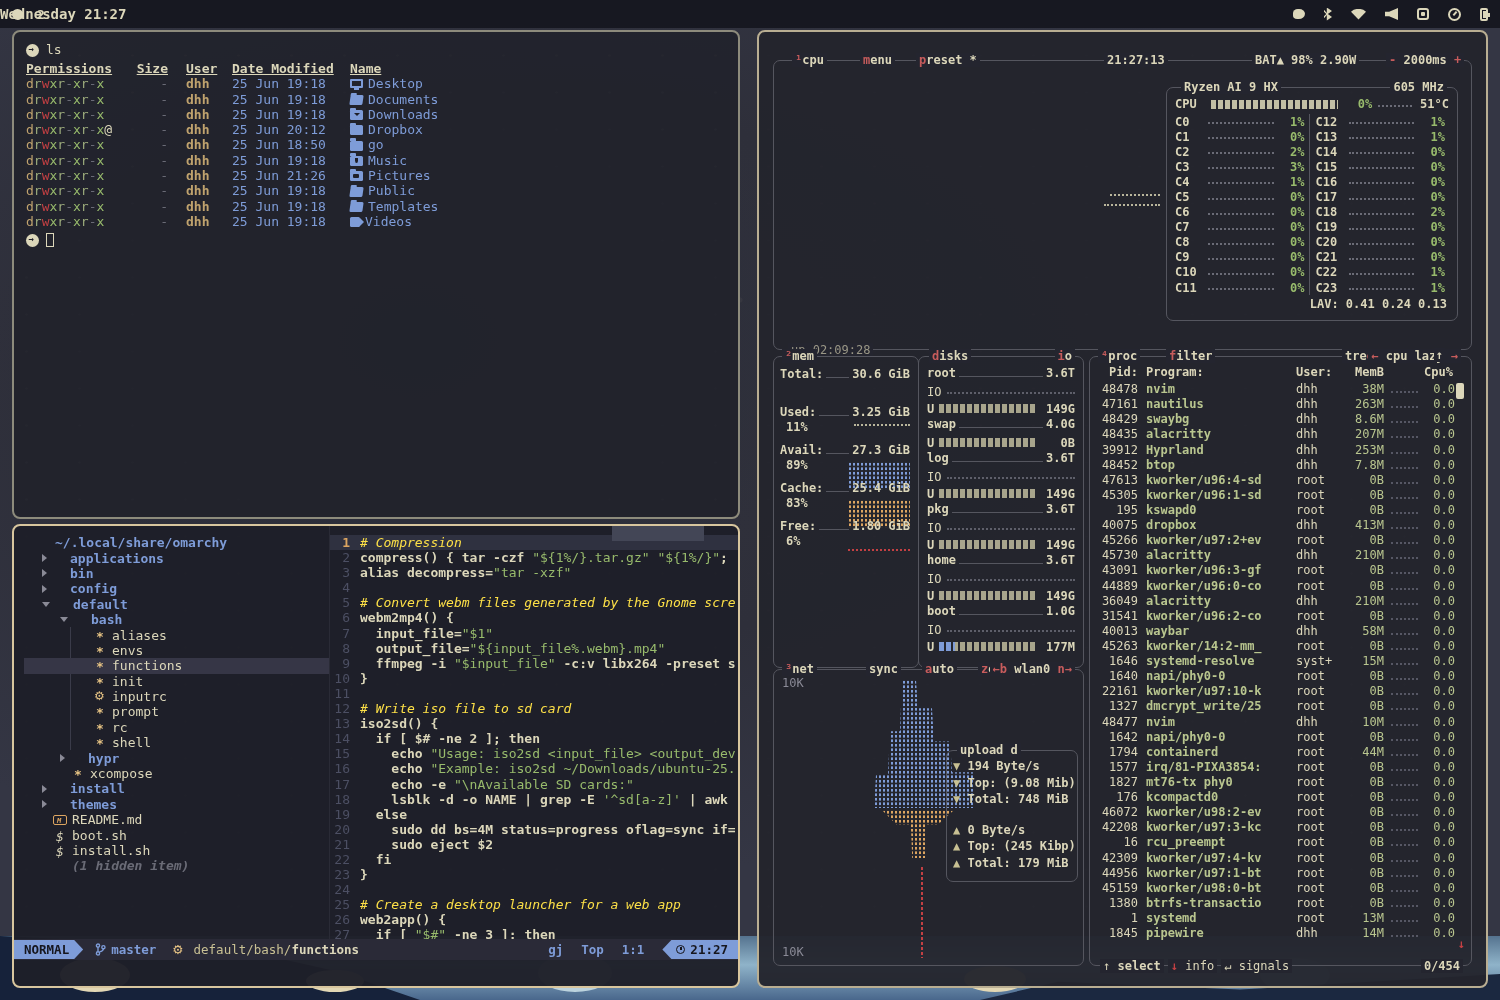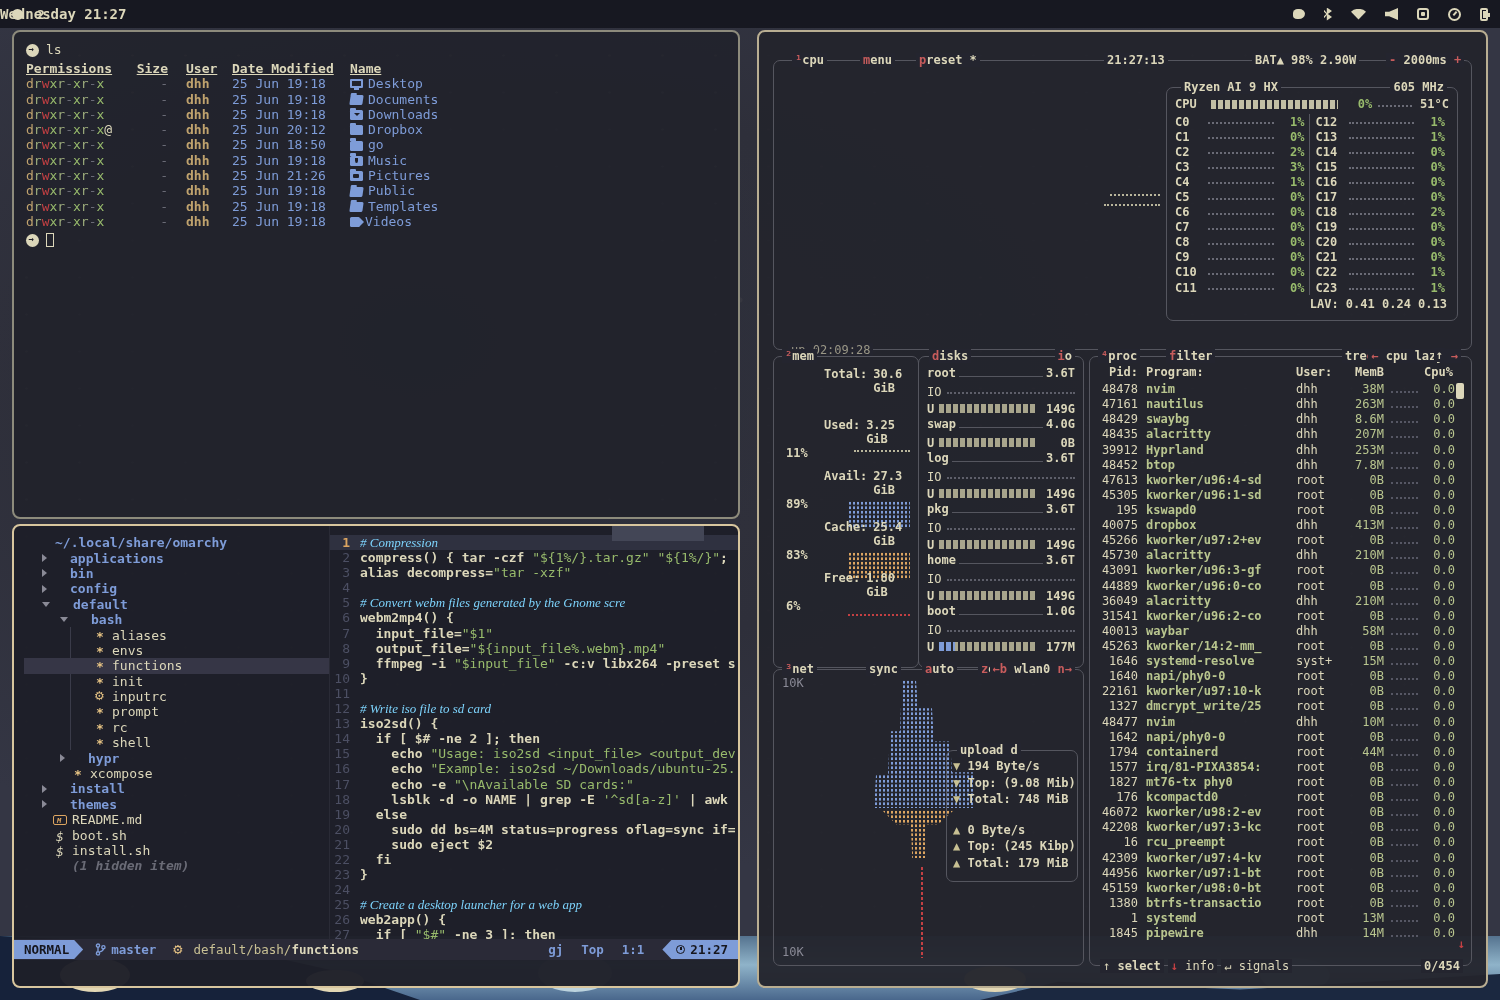--- a/index.html
+++ b/index.html
@@ -113,21 +113,21 @@
   .tic-md::before{content:"M";position:absolute;left:3px;top:0.5px;font-size:7px;font-weight:bold;color:var(--orange);}
   .tic-dollar::before{content:"$";color:var(--cream);position:absolute;left:3px;top:-1px;}
   .tree-row .tic-folder,.tree-row .tic-folder-open{width:13px;height:10px;}
 
   .code{flex:1;padding-top:9px;position:relative;overflow:hidden;}
   .code-line{display:flex;height:15.1px;line-height:15.1px;position:relative;}
   .code-line .ln{width:30px;text-align:right;color:#4c4f63;flex:none;padding-right:10px;}
   .code-line.current{background:var(--linehl);}
   .code-line.current .ln{color:var(--orange);font-weight:bold;}
   .code-line .txt{white-space:pre;}
-  .c-com{color:#7dd3fc;font-style:italic;font-family:Liberation Serif, serif;}
+  .c-com{color:#fde047;font-style:italic;}
   .c-str{color:var(--green);}
   .c-code{color:var(--cream);font-weight:bold;}
   .hl-thumb{position:absolute;right:34px;top:0;width:92px;height:15.1px;background:#434656;}
 
   .statusline{height:21px;background:#2a2a37;display:flex;align-items:center;font-size:12.5px;margin-bottom:26px;}
   .mode-badge{background:var(--blue);color:#16161D;font-weight:bold;padding:2px 14px 2px 10px;
     clip-path:polygon(0 0,calc(100% - 9px) 0,100% 50%,calc(100% - 9px) 100%,0 100%);}
   .branch{display:flex;align-items:center;gap:5px;color:var(--blue);margin-left:12px;font-weight:bold;}
   .sl-gear{color:var(--carp);font-family:"DejaVu Sans",sans-serif;margin-left:16px;}
   .sl-path{margin-left:10px;color:var(--cream-dim);}
@@ -164,21 +164,21 @@
   .core .cn{width:28px;font-weight:bold;}
   .core .cm{flex:1;border-bottom:2px dotted #6a6b76;height:5px;}
   .core .cp{width:26px;text-align:right;color:var(--green);font-weight:bold;}
   .lav{text-align:right;font-weight:bold;margin-top:2px;padding-right:2px;}
 
   .p-mem{left:14px;top:324px;width:146px;height:312px;}
   .t-mem{left:8px;}
   .memwrap{padding:10px 8px 0 6px;}
   .memstat{margin-bottom:9px;position:relative;}
   .memstat .r1{display:flex;align-items:baseline;}
-  .memstat .r1 .lab{font-weight:bold;margin-left:44px;}
+  .memstat .r1 .lab{font-weight:bold;}
   .memstat .r1 .fill{flex:1;border-bottom:1px solid #55565f;margin:0 3px 4px 3px;}
   .memstat .r1 .val{font-weight:bold;}
   .memstat .r2{display:flex;align-items:center;height:14px;}
   .memstat .r2 .pc{padding-left:6px;font-weight:bold;}
   .meter{margin-left:auto;}
   .m-dots-cream{width:56px;height:5px;border-bottom:2px dotted #b9b69c;margin-top:-8px;}
   .m-grid-blue{width:62px;height:28px;background-image:radial-gradient(var(--blue) 1.1px,transparent 1.5px);background-size:4px 4.5px;margin-top:22px;}
   .m-grid-orange{width:62px;height:28px;background-image:radial-gradient(var(--orange) 1.1px,transparent 1.5px);background-size:4px 4.5px;margin-top:22px;}
   .m-dots-red{width:62px;height:5px;border-bottom:2px dotted var(--red2);margin-top:14px;}
 

